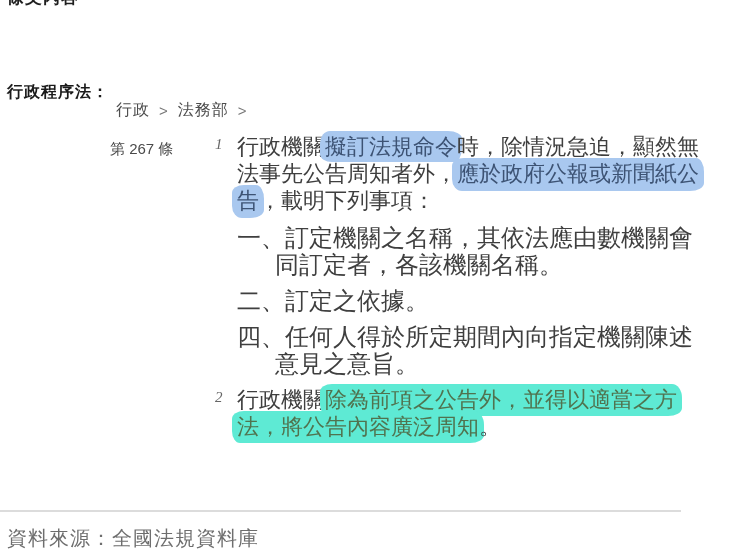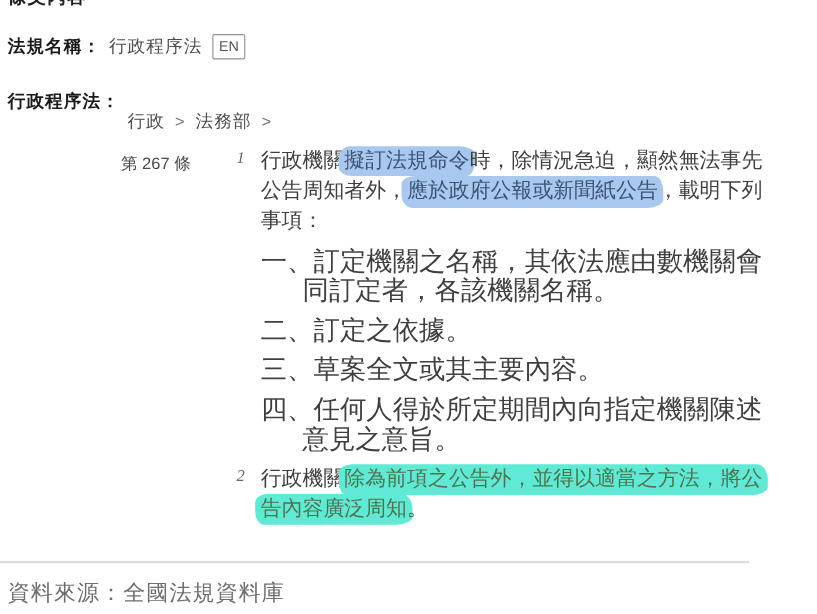--- a/index.html
+++ b/index.html
@@ -44,21 +44,21 @@
     position:absolute; left:215px; top:133px; width:500px;
   }
   .para { display:flex; }
   .pnum {
     width:22px; flex:0 0 22px;
     font-family:"Liberation Serif", serif;
     font-style:italic; font-size:15px; color:#666;
     padding-top:3px;
   }
   .ptext {
-    width:468px; font-size:19px; line-height:27px; color:#3f3f3f;
+    width:468px; font-size:22px; line-height:27px; color:#3f3f3f;
     word-break:break-all;
   }
   .plist {
     list-style:none; margin:10px 0 0 22px; width:468px;
   }
   .plist li {
     font-size:24px; line-height:27px; color:#3f3f3f;
     padding-left:38px; text-indent:-38px;
     margin-bottom:9px; word-break:break-all;
   }
@@ -94,25 +94,20 @@
     font-size:20px; color:#6e6e6e; letter-spacing:1px;
   }
 </style>
 </head>
 <body>
 
 <div class="page">
 
   <div class="clipped-heading">條文內容</div>
 
-  <div class="meta-row name">
-    <span class="meta-label">法規名稱：</span>
-    <span class="meta-value">行政程序法</span>
-    <span class="en-badge">EN</span>
-  </div>
 
   <div class="meta-row category">
     <span class="meta-label">行政程序法：</span>
     <span class="breadcrumb">
       <span>行政</span>
       <span class="sep">&gt;</span>
       <span>法務部</span>
       <span class="sep">&gt;</span>
     </span>
   </div>
@@ -122,21 +117,20 @@
   <div class="paras">
 
     <div class="para">
       <span class="pnum">1</span>
       <div class="ptext"><span>行政機關</span><span class="hl hl-blue">擬訂法規命令</span><span>時，除情況急迫，顯然無法事先公告周知者外，</span><span class="hl hl-blue2">應於政府公報或新聞紙公告</span><span>，載明下列事項：</span></div>
     </div>
 
     <ol class="plist">
       <li>一、訂定機關之名稱，其依法應由數機關會同訂定者，各該機關名稱。</li>
       <li>二、訂定之依據。</li>
-      <li>三、草案全文或其主要內容。</li>
       <li>四、任何人得於所定期間內向指定機關陳述意見之意旨。</li>
     </ol>
 
     <div class="para">
       <span class="pnum">2</span>
       <div class="ptext"><span>行政機關</span><span class="hl hl-green">除為前項之公告外，並得以適當之方法，將公告內容廣泛周知</span><span>。</span></div>
     </div>
 
   </div>
 

